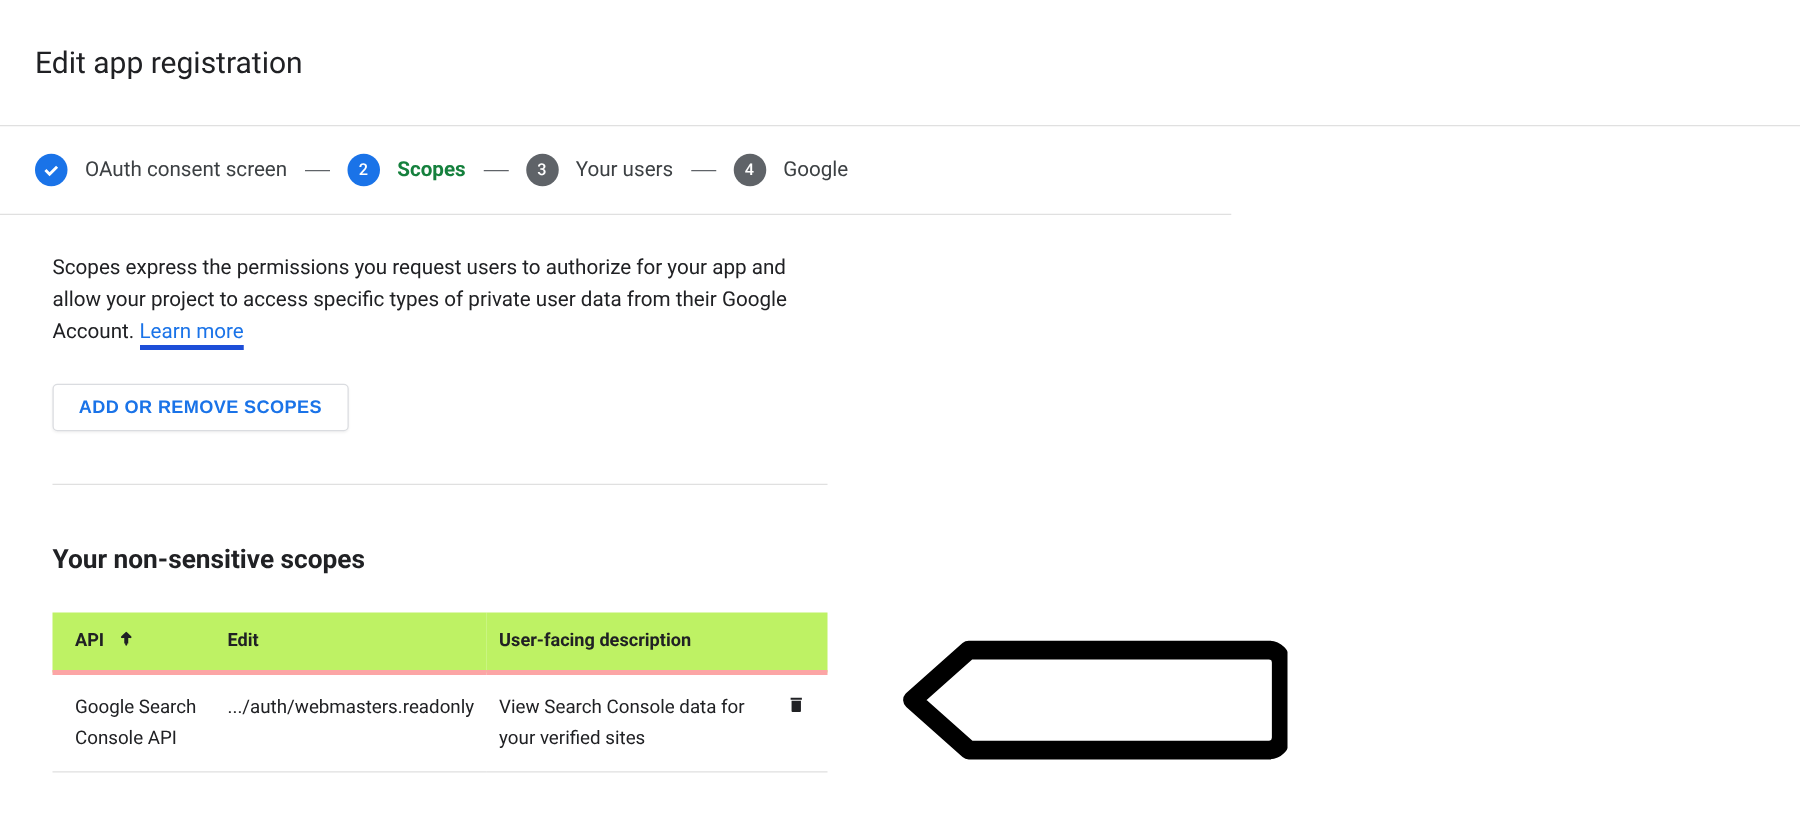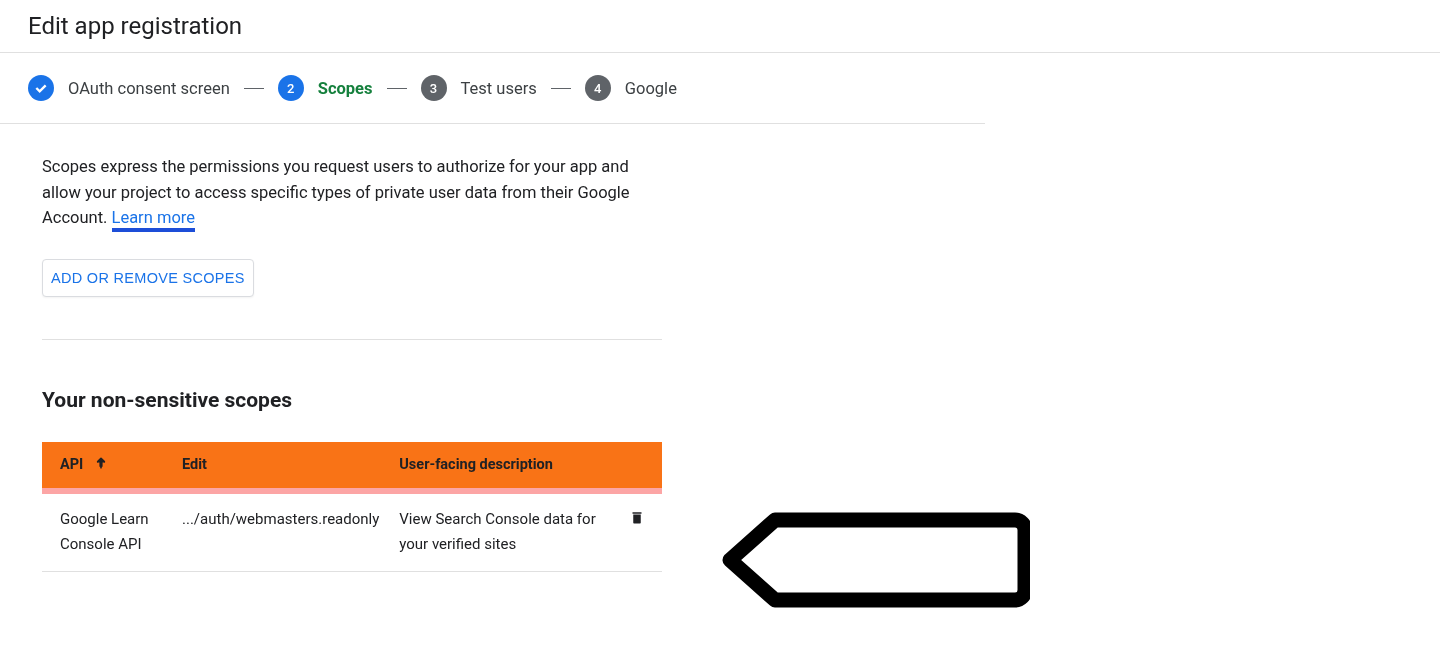--- a/index.html
+++ b/index.html
@@ -8,21 +8,21 @@
       box-sizing: border-box;
     }
     body {
       font-family: 'Google Sans', Roboto, Arial, sans-serif;
       background: #fff;
       color: #202124;
     }
     .page-title {
       font-size: 24px;
       font-weight: 400;
-      padding: 12px 28px;
+      padding: 36px 28px;
       border-bottom: 1px solid #e0e0e0;
     }
     .stepper {
       display: flex;
       align-items: center;
       padding: 22px 28px;
       gap: 14px;
       border-bottom: 1px solid #e0e0e0;
       width: 985px;
       text-align: right;
@@ -80,47 +80,47 @@
       margin-bottom: 28px;
     }
     .learn-more-link {
       color: #1a73e8;
       text-decoration: none;
       border-bottom: 4px solid #1d4ed8;
       padding-bottom: 1px;
     }
     .scopes-button {
       display: inline-block;
-      padding: 10px 8px;
+      padding: 10px 20px;
       border: 1px solid #dadce0;
       border-radius: 4px;
       color: #1a73e8;
       font-size: 14.5px;
-      font-weight: 400;
+      font-weight: 700;
       letter-spacing: 0.3px;
       background: #fff;
       cursor: pointer;
       box-shadow: 0 1px 2px rgba(0,0,0,0.05);
     }
     .divider {
       border-top: 1px solid #e0e0e0;
       margin: 42px 0 48px 0;
     }
     .section-title {
       font-size: 21px;
       font-weight: 700;
       margin-bottom: 30px;
     }
     .scopes-table {
       width: 100%;
       border-collapse: collapse;
     }
     .scopes-table thead tr {
-      background: #f97316;
-      border-bottom: 6px solid #fca5a5;
+      background: #bef264;
+      border-bottom: 4px solid #fca5a5;
     }
     .scopes-table th {
       text-align: left;
       font-size: 14.5px;
       font-weight: 700;
       padding: 13px 10px;
       color: #202124;
     }
     .scopes-table th:first-child {
       padding-left: 18px;
@@ -170,21 +170,21 @@
     <span class="step-label">OAuth consent screen</span>
   </div>
   <div class="step-connector"></div>
   <div class="step">
     <div class="step-circle active">2</div>
     <span class="step-label active">Scopes</span>
   </div>
   <div class="step-connector"></div>
   <div class="step">
     <div class="step-circle inactive">3</div>
-    <span class="step-label">Test users</span>
+    <span class="step-label">Your users</span>
   </div>
   <div class="step-connector"></div>
   <div class="step">
     <div class="step-circle inactive">4</div>
     <span class="step-label">Google</span>
   </div>
 </div>
 
 <div class="content">
   <p class="description">
@@ -209,21 +209,21 @@
             </svg>
           </span>
         </th>
         <th class="col-scope">Edit</th>
         <th class="col-desc">User-facing description</th>
         <th class="col-action"></th>
       </tr>
     </thead>
     <tbody>
       <tr>
-        <td>Google Learn Console API</td>
+        <td>Google Search Console API</td>
         <td>.../auth/webmasters.readonly</td>
         <td>View Search Console data for your verified sites</td>
         <td class="col-action">
           <span class="delete-icon">
             <svg width="18" height="18" viewBox="0 0 24 24" fill="#202124">
               <path d="M6 7h12v2H6zM7 10h10v11a1 1 0 0 1-1 1H8a1 1 0 0 1-1-1V10z"></path>
             </svg>
           </span>
         </td>
       </tr>

